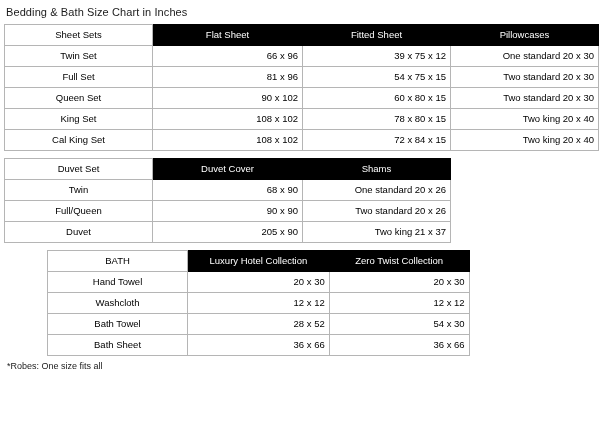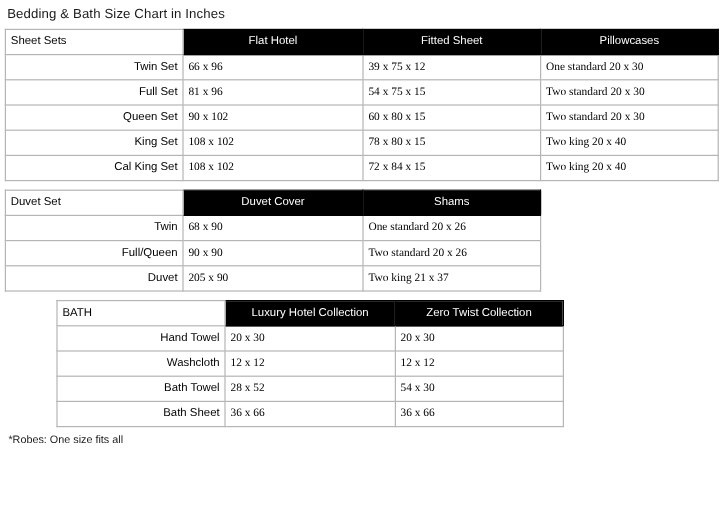--- a/index.html
+++ b/index.html
@@ -37,42 +37,41 @@
     border: 1px solid #b5b5b5;
     height: 21px;
     padding: 0 4px;
     font-size: 9.5px;
     vertical-align: middle;
     line-height: 1.1;
   }
   .sec-label {
     border: 1px solid #b5b5b5 !important;
     border-right: 1px solid #b5b5b5 !important;
-    text-align: left;
+    text-align: center;
     font-size: 9.5px;
     padding-left: 4px;
   }
   .blank {
     border: 1px solid #ffffff !important;
     background: #ffffff;
   }
   .hdr {
     background: #000000;
     color: #ffffff;
     text-align: center;
     font-size: 9.5px;
     border: 1px solid #000000 !important;
   }
   .rowlabel {
+    text-align: center;
+    padding-left: 6px;
+  }
+  .cell {
     text-align: right;
-    padding-left: 6px;
-  }
-  .cell {
-    text-align: left;
-    font-family: Liberation Serif, serif;
   }
   .footnote {
     font-size: 9px;
     padding: 5px 12px 0 3px;
     color: #1a1a1a;
   }
   
   col.c0 { width: 148px; }
   col.c1 { width: 150px; }
   col.c2 { width: 148px; }
@@ -88,21 +87,21 @@
   <table class="grid">
     <colgroup>
         <col class="c0">
         <col class="c1">
         <col class="c2">
         <col class="c3">
       </colgroup>
     <tbody>
       <tr>
         <td class="sec-label">Sheet Sets</td>
-        <td class="hdr">Flat Hotel</td>
+        <td class="hdr">Flat Sheet</td>
         <td class="hdr">Fitted Sheet</td>
         <td class="hdr">Pillowcases</td>
       </tr>
       <tr>
         <td class="rowlabel">Twin Set</td>
         <td class="cell">66 x 96</td>
         <td class="cell">39 x 75 x 12</td>
         <td class="cell">One standard 20 x 30</td>
       </tr>
       <tr>

